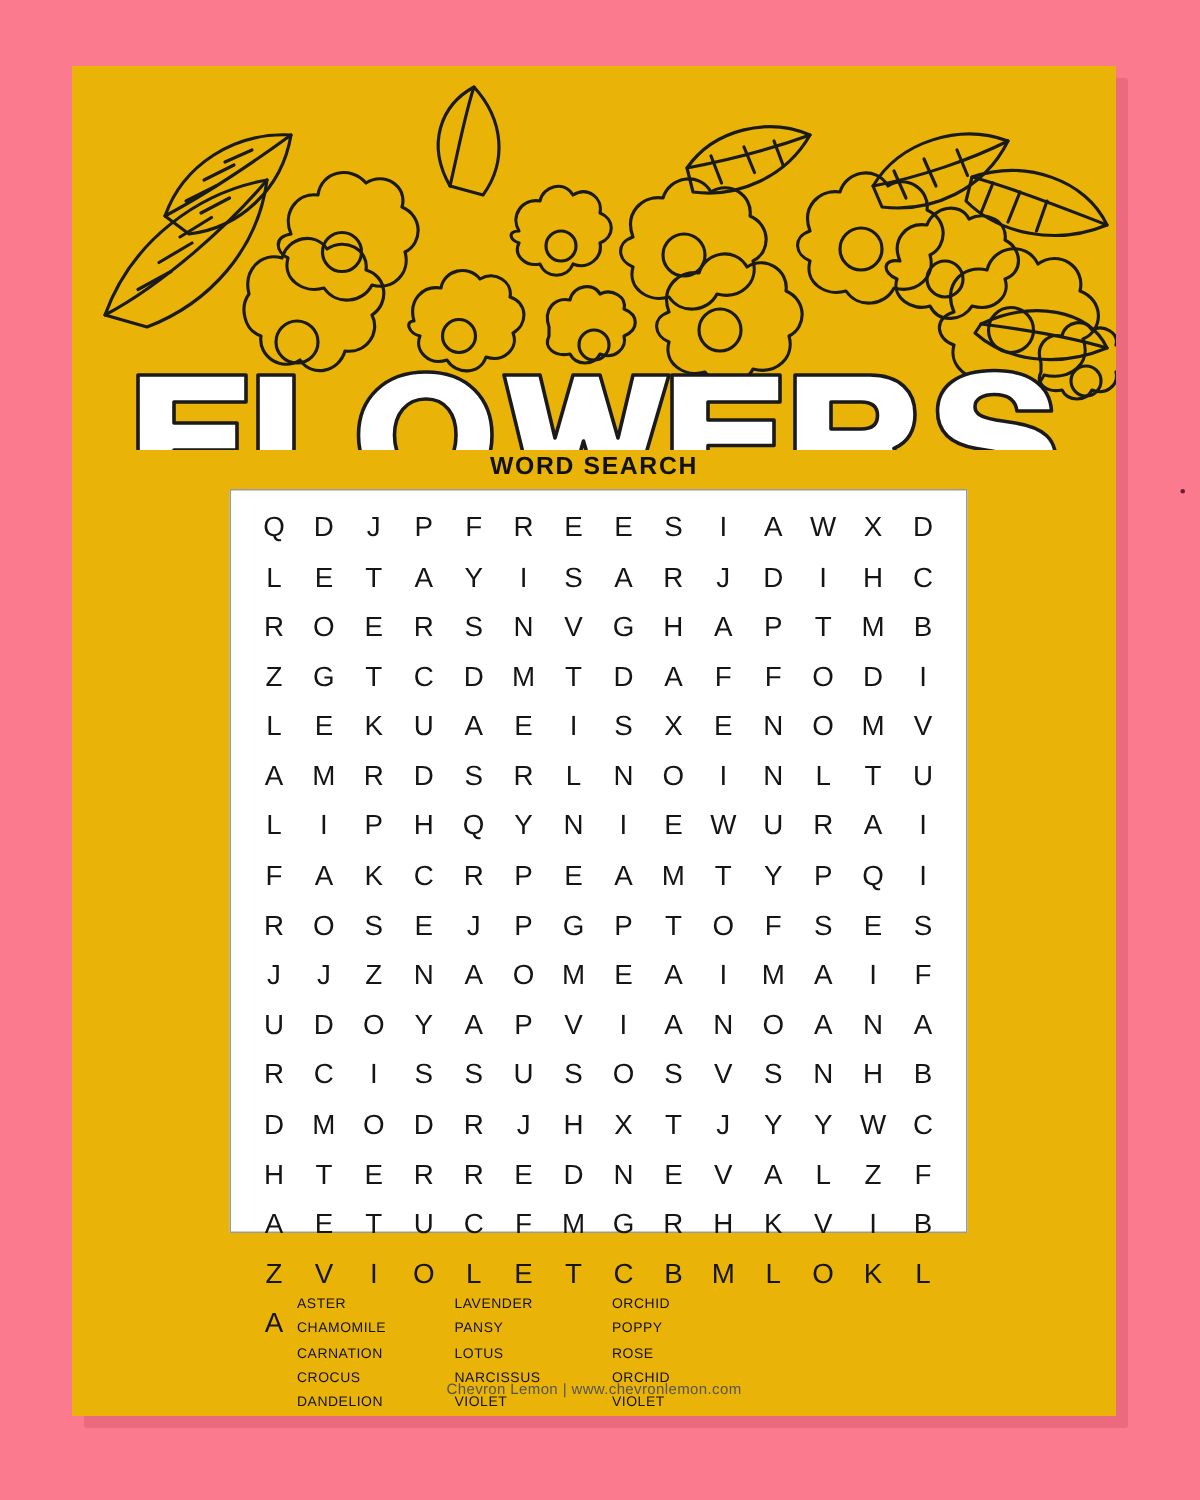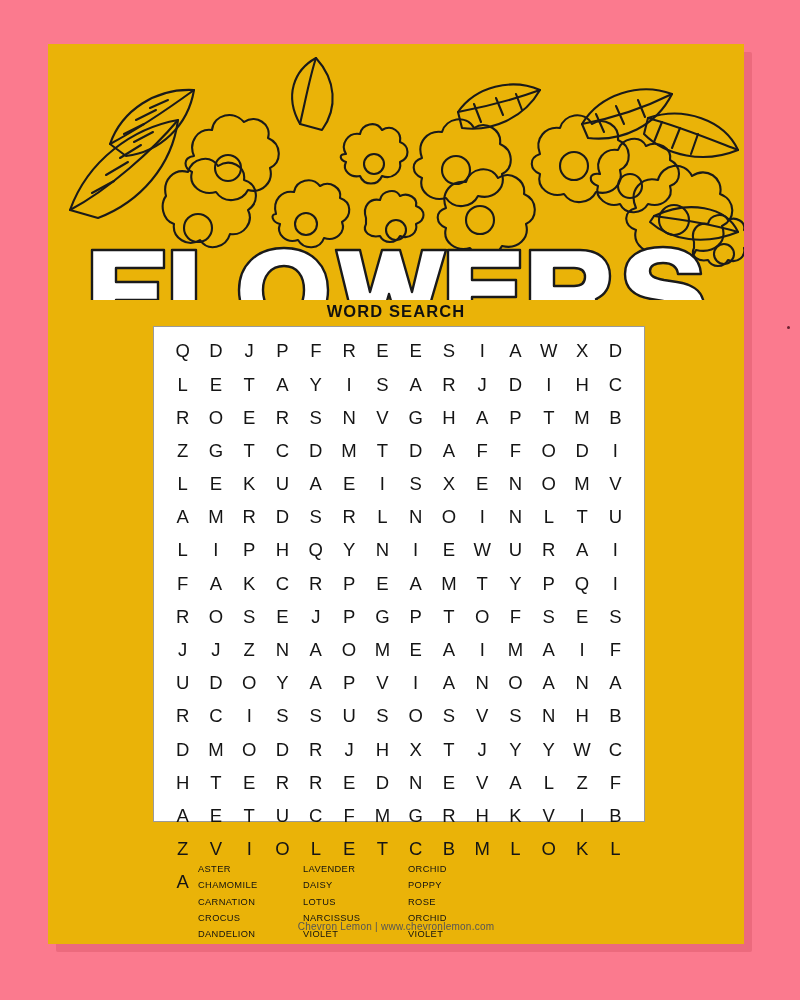--- a/index.html
+++ b/index.html
@@ -469,21 +469,21 @@
   <div id="word-list">
       <div class="word-col">
         <div>ASTER</div>
         <div>CHAMOMILE</div>
         <div>CARNATION</div>
         <div>CROCUS</div>
         <div>DANDELION</div>
       </div>
       <div class="word-col">
         <div>LAVENDER</div>
-        <div>DAISY</div>
+        <div>PANSY</div>
         <div>LOTUS</div>
         <div>NARCISSUS</div>
         <div>VIOLET</div>
       </div>
       <div class="word-col">
         <div>ORCHID</div>
         <div>POPPY</div>
         <div>ROSE</div>
         <div>ORCHID</div>
         <div>VIOLET</div>

